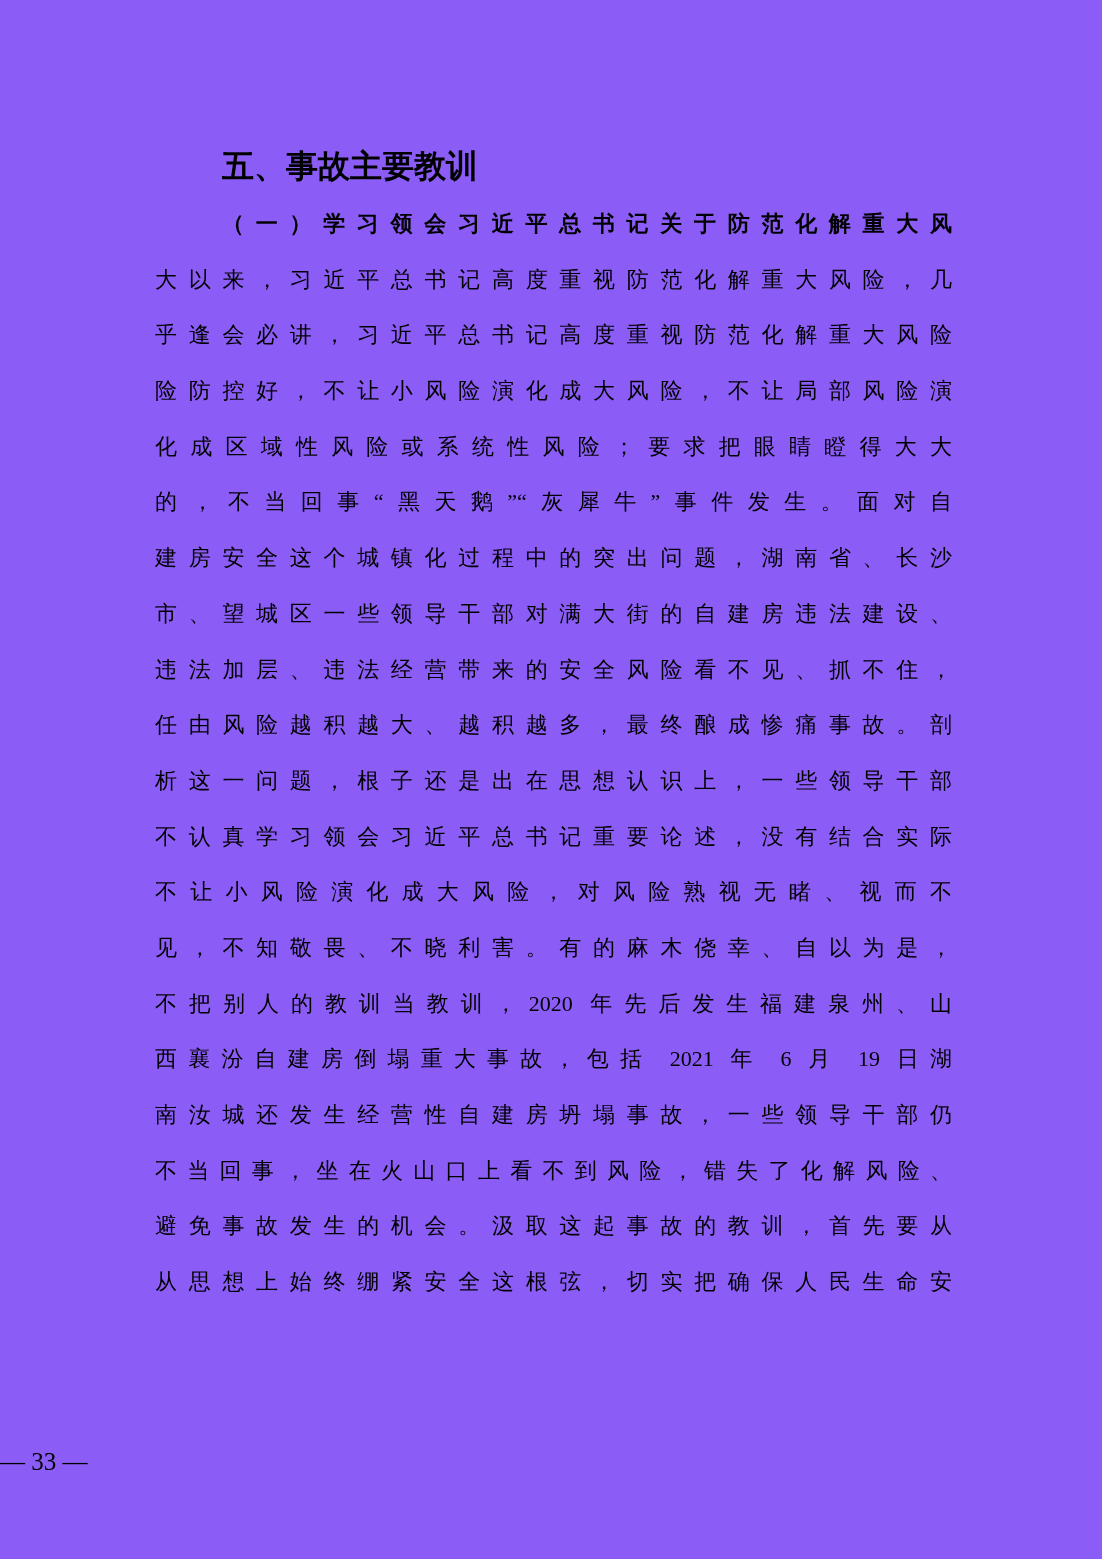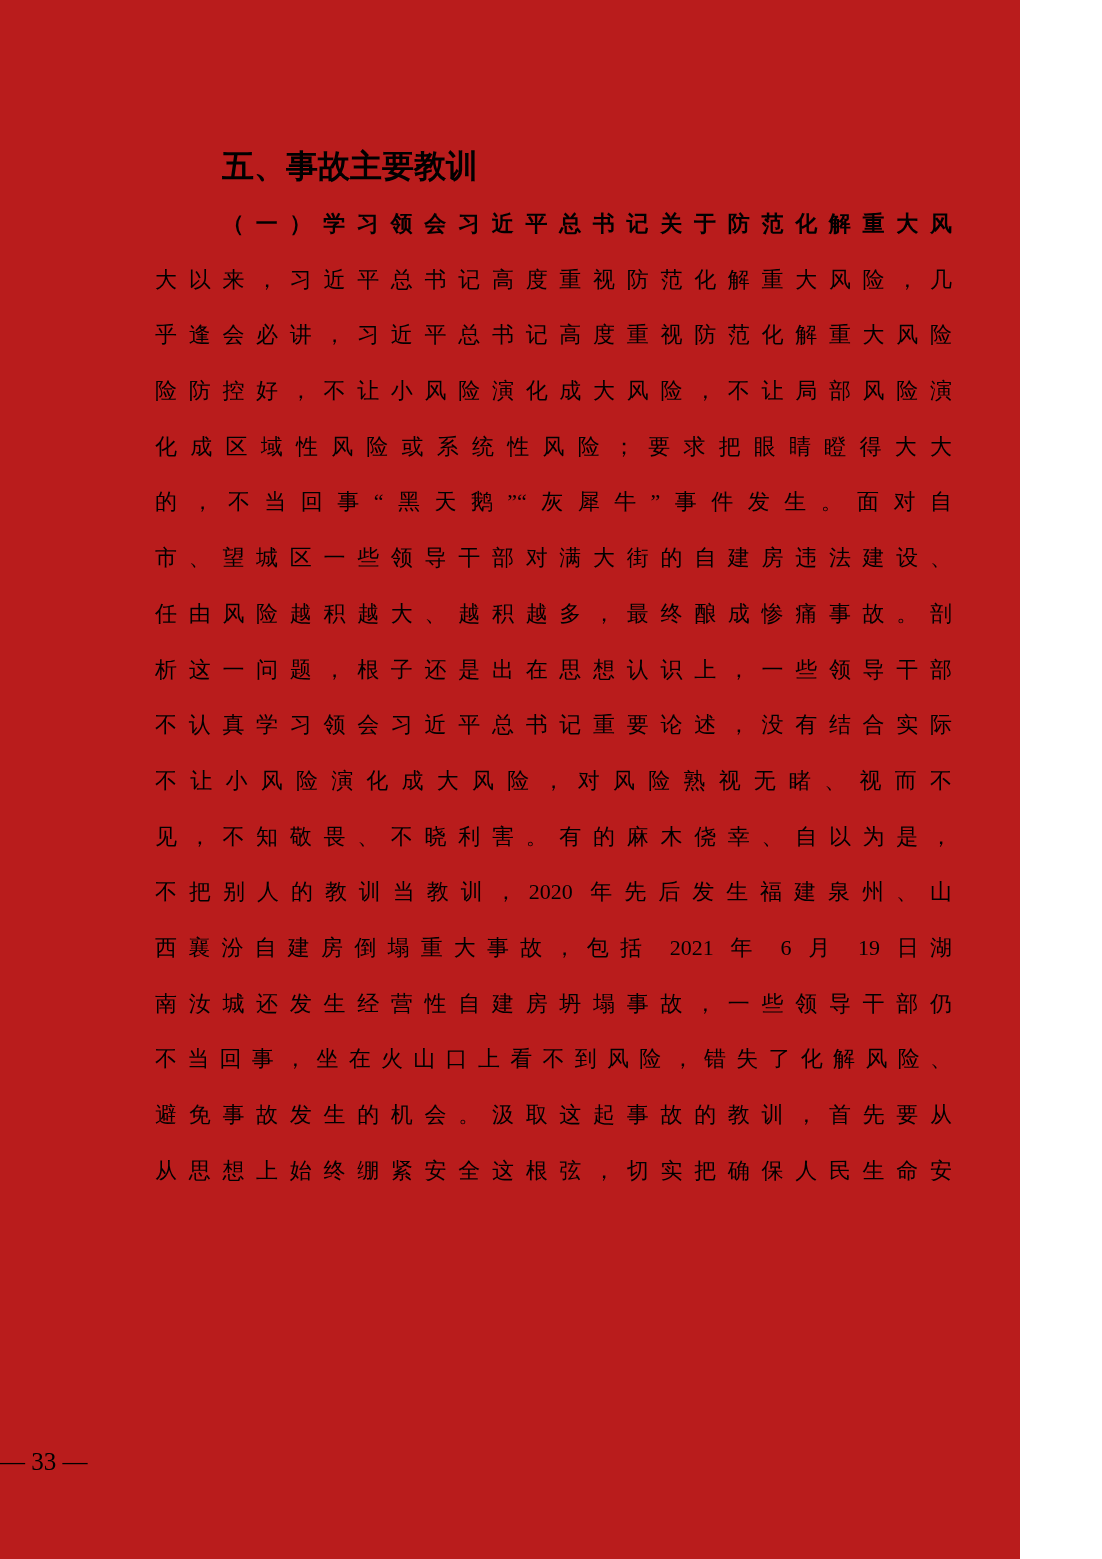--- a/index.html
+++ b/index.html
@@ -2,23 +2,23 @@
 <html><head>
 <meta charset="utf-8">
 <style>
   html, body {
     margin: 0;
     padding: 0;
     background: #ffffff;
   }
   .page {
     position: relative;
-    width: 1020px;
+    width: 1102px;
     height: 1559px;
-    background: #b91c1c;
+    background: #8b5cf6;
     overflow: hidden;
     color: #000000;
   }
   .heading {
     position: absolute;
     left: 222px;
     top: 146px;
     font-family: "Liberation Sans", "DejaVu Sans", sans-serif;
     font-weight: 700;
     font-size: 32px;
@@ -70,21 +70,23 @@
 
   <div class="heading">五、事故主要教训</div>
 
   <div class="body-text">
     <div class="line indent"><span class="lead">（一）学习领会习近平总书记关于防范化解重大风</span><span></span></div>
     <div class="line"><span class="lead"></span><span>大以来，习近平总书记高度重视防范化解重大风险，几</span></div>
     <div class="line"><span class="lead"></span><span>乎逢会必讲，习近平总书记高度重视防范化解重大风险</span></div>
     <div class="line"><span class="lead"></span><span>险防控好，不让小风险演化成大风险，不让局部风险演</span></div>
     <div class="line"><span class="lead"></span><span>化成区域性风险或系统性风险；要求把眼睛瞪得大大</span></div>
     <div class="line"><span class="lead"></span><span>的，不当回事“黑天鹅”“灰犀牛”事件发生。面对自</span></div>
+    <div class="line"><span class="lead"></span><span>建房安全这个城镇化过程中的突出问题，湖南省、长沙</span></div>
     <div class="line"><span class="lead"></span><span>市、望城区一些领导干部对满大街的自建房违法建设、</span></div>
+    <div class="line"><span class="lead"></span><span>违法加层、违法经营带来的安全风险看不见、抓不住，</span></div>
     <div class="line"><span class="lead"></span><span>任由风险越积越大、越积越多，最终酿成惨痛事故。剖</span></div>
     <div class="line"><span class="lead"></span><span>析这一问题，根子还是出在思想认识上，一些领导干部</span></div>
     <div class="line"><span class="lead"></span><span>不认真学习领会习近平总书记重要论述，没有结合实际</span></div>
     <div class="line"><span class="lead"></span><span>不让小风险演化成大风险，对风险熟视无睹、视而不</span></div>
     <div class="line"><span class="lead"></span><span>见，不知敬畏、不晓利害。有的麻木侥幸、自以为是，</span></div>
     <div class="line"><span class="lead"></span><span>不把别人的教训当教训，2020 年先后发生福建泉州、山</span></div>
     <div class="line"><span class="lead"></span><span>西襄汾自建房倒塌重大事故，包括 2021 年 6 月 19 日湖</span></div>
     <div class="line"><span class="lead"></span><span>南汝城还发生经营性自建房坍塌事故，一些领导干部仍</span></div>
     <div class="line"><span class="lead"></span><span>不当回事，坐在火山口上看不到风险，错失了化解风险、</span></div>
     <div class="line"><span class="lead"></span><span>避免事故发生的机会。汲取这起事故的教训，首先要从</span></div>

